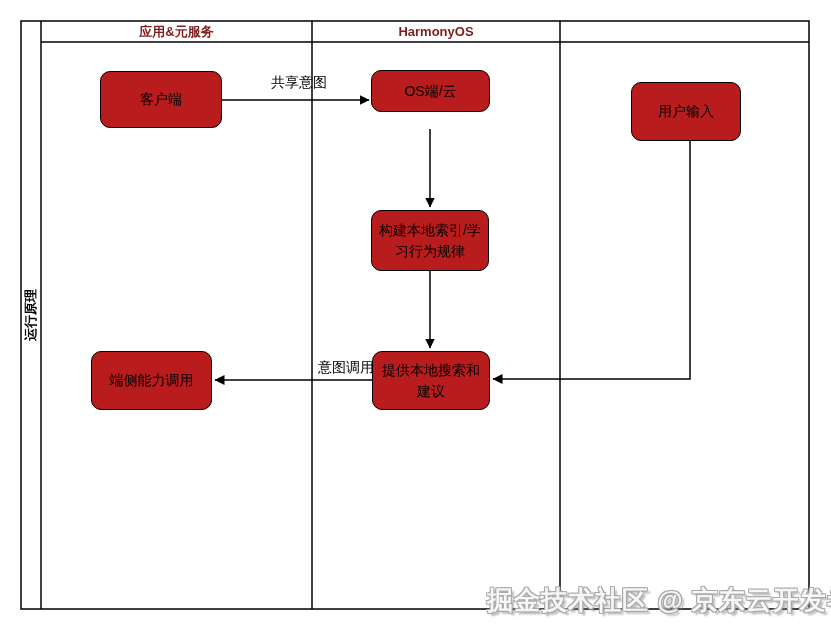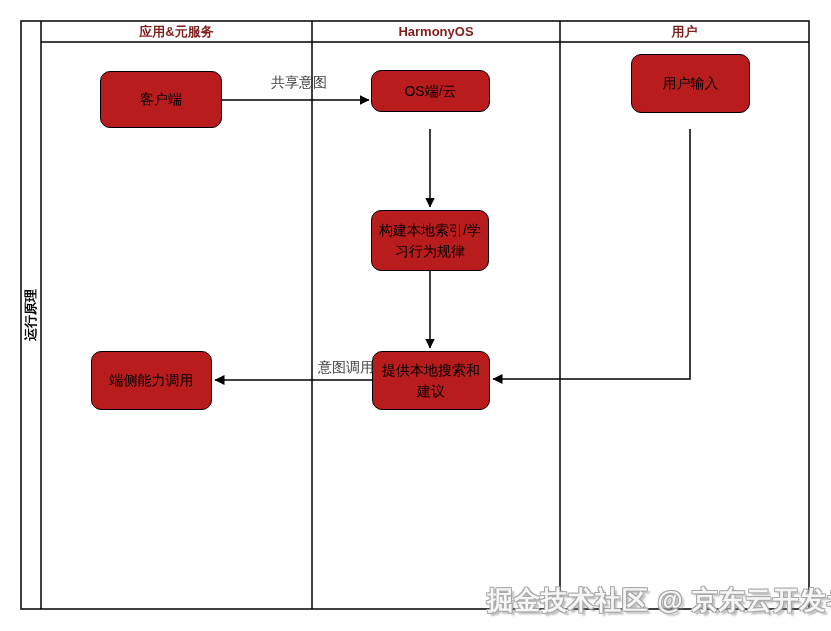--- a/index.html
+++ b/index.html
@@ -55,30 +55,30 @@
     align-items: center;
     justify-content: center;
     text-align: center;
     font-size: 14px;
     line-height: 1.5;
     color: #000;
     padding: 4px 7px;
   }
   #node-client            { left: 100px; top: 71px;  width: 122px; height: 57px; }
   #node-os-cloud          { left: 371px; top: 70px;  width: 119px; height: 42px; }
-  #node-user-input        { left: 631px; top: 54px;  width: 119px; height: 59px; }
+  #node-user-input        { left: 631px; top: 82px;  width: 110px; height: 59px; }
   #node-build-index       { left: 371px; top: 210px; width: 118px; height: 61px; }
   #node-device-capability { left: 91px;  top: 351px; width: 121px; height: 59px; }
   #node-local-search      { left: 372px; top: 351px; width: 118px; height: 59px; padding: 21px 3px; }
 
   .edge-label {
     position: absolute;
     transform: translate(-50%, -50%);
     font-size: 14px;
-    color: #404040;
+    color: #000000;
     white-space: nowrap;
   }
   #edge-label-share-intent { left: 299px; top: 83px; }
   #edge-label-intent-call  { left: 298px; top: 368px; margin-left: 48px; }
 
   #watermark {
     position: absolute;
     left: 487px;
     top: 583px;
     font-size: 26px;
@@ -119,21 +119,20 @@
     <line x1="430" y1="129" x2="430" y2="207" stroke="#000000" stroke-width="1.5" marker-end="url(#arrow)"></line>
     <line x1="430" y1="271" x2="430" y2="348" stroke="#000000" stroke-width="1.5" marker-end="url(#arrow)"></line>
     <polyline points="690,129 690,379 493,379" fill="none" stroke="#000000" stroke-width="1.5" marker-end="url(#arrow)"></polyline>
     <line x1="372" y1="380" x2="215" y2="380" stroke="#000000" stroke-width="1.5" marker-end="url(#arrow)"></line>
   </svg>
 
   <div id="pool-title">运行原理</div>
 
   <div class="lane-header" id="lane-header-app">应用&amp;元服务</div>
   <div class="lane-header" id="lane-header-harmony">HarmonyOS</div>
-  <div class="lane-header" id="lane-header-user">用户</div>
 
   <div class="node" id="node-client">客户端</div>
   <div class="node" id="node-os-cloud">OS端/云</div>
   <div class="node" id="node-user-input">用户输入</div>
   <div class="node" id="node-build-index">构建本地索引/学习行为规律</div>
   <div class="node" id="node-device-capability">端侧能力调用</div>
   <div class="node" id="node-local-search">提供本地搜索和建议</div>
 
   <div class="edge-label" id="edge-label-share-intent">共享意图</div>
   <div class="edge-label" id="edge-label-intent-call">意图调用</div>

